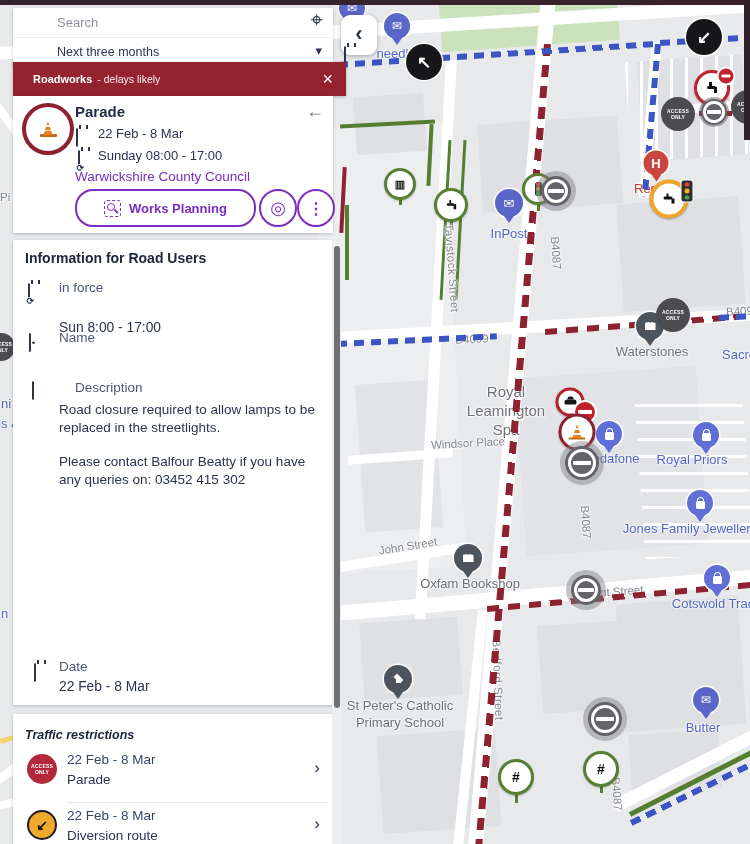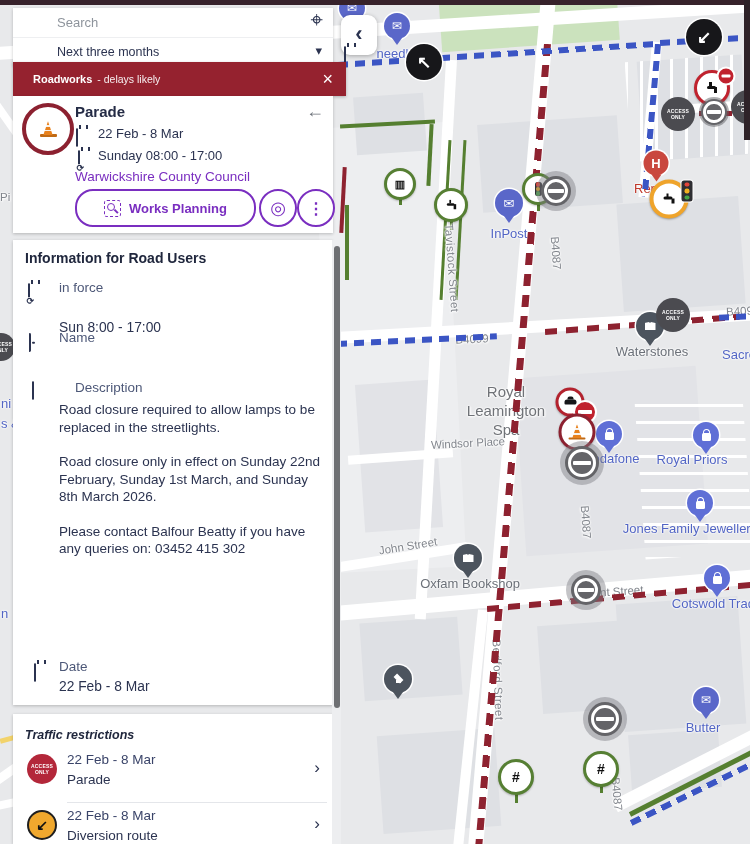--- a/index.html
+++ b/index.html
@@ -146,20 +146,22 @@
 
     <div class="poi" style="left:396px;top:46px;transform:translateX(-50%);">needle</div>
     <div class="poi" style="left:509px;top:226px;transform:translateX(-50%);">InPost</div>
     <div class="poi" style="left:652px;top:344px;transform:translateX(-50%);color:#6B7078;">Waterstones</div>
     <div class="poi" style="left:722px;top:347px;">Sacred</div>
     <div class="poi" style="left:612px;top:451px;transform:translateX(-50%);">Vodafone</div>
     <div class="poi" style="left:692px;top:452px;transform:translateX(-50%);">Royal Priors</div>
     <div class="poi" style="left:690px;top:521px;transform:translateX(-50%);">Jones Family Jewellers</div>
     <div class="poi" style="left:470px;top:576px;transform:translateX(-50%);color:#6B7078;">Oxfam Bookshop</div>
     <div class="poi" style="left:722px;top:596px;transform:translateX(-50%);">Cotswold Trading</div>
+    <div class="poi prewrap" style="left:400px;top:697px;transform:translateX(-50%);text-align:center;line-height:17px;color:#6B7078;">St Peter's Catholic
+Primary School</div>
     <div class="poi" style="left:703px;top:720px;transform:translateX(-50%);">Butter</div>
     <div class="poi" style="left:634px;top:181px;color:#C0392B;">Ren</div>
 
     <div class="lbl" style="left:0;top:191px;">Pi</div>
     <div class="poi" style="left:1px;top:396px;">ni</div>
     <div class="poi" style="left:1px;top:416px;">s &amp;</div>
     <div class="poi" style="left:1px;top:606px;">n</div>
 
     <div class="dash a" style="left:544px;top:44px;width:7px;height:815px;transform:rotate(4.9deg);transform-origin:top center;background:repeating-linear-gradient(180deg,#8E2230 0 12px,transparent 12px 21px);"></div>
     <div class="dash a" style="left:487px;top:606px;width:268px;height:6px;transform:rotate(-5.2deg);transform-origin:left center;background:repeating-linear-gradient(90deg,#8E2230 0 12px,transparent 12px 21px);"></div>
@@ -337,21 +339,20 @@
     <div class="a" style="left:12px;top:10px;font-size:14px;font-weight:bold;color:#20273D;">Information for Road Users</div>
     <span class="ico-cal a" style="left:15px;top:44px;"><span class="sync">⟳</span></span>
     <div class="a lab" style="left:46px;top:40px;">in force</div>
     <div class="a val" style="left:46px;top:61px;margin-top:19px;">Sun 8:00 - 17:00</div>
     <span class="ico-tag a" style="left:14px;top:94px;"></span>
     <div class="a lab" style="left:46px;top:90px;">Name</div>
     <span class="ico-doc a" style="left:15px;top:142px;"></span>
     <div class="a lab" style="left:46px;top:140px;margin-left:16px;">Description</div>
     <div class="a" style="left:46px;top:161px;width:270px;font-size:13.5px;line-height:17.5px;color:#2B3350;">
       <p style="margin:0 0 17px 0;">Road closure required to allow lamps to be replaced in the streetlights.</p>
-      <p style="margin:0 0 17px 0;">Road closure only in effect on Sunday 22nd February, Sunday 1st March, and Sunday 8th March 2026.</p>
       <p style="margin:0;">Please contact Balfour Beatty if you have any queries on: 03452 415 302</p>
     </div>
     <span class="ico-cal a" style="left:15px;top:424px;"></span>
     <div class="a lab" style="left:46px;top:419px;">Date</div>
     <div class="a val" style="left:46px;top:439px;">22 Feb - 8 Mar</div>
   </div>
 
   <div class="card" style="left:13px;top:714px;width:320px;height:130px;">
     <div class="a" style="left:12px;top:14px;font-size:12.5px;font-weight:bold;color:#20273D;font-style:italic;">Traffic restrictions</div>
     <div class="a" style="left:0;top:36px;width:320px;height:48px;cursor:pointer;">

